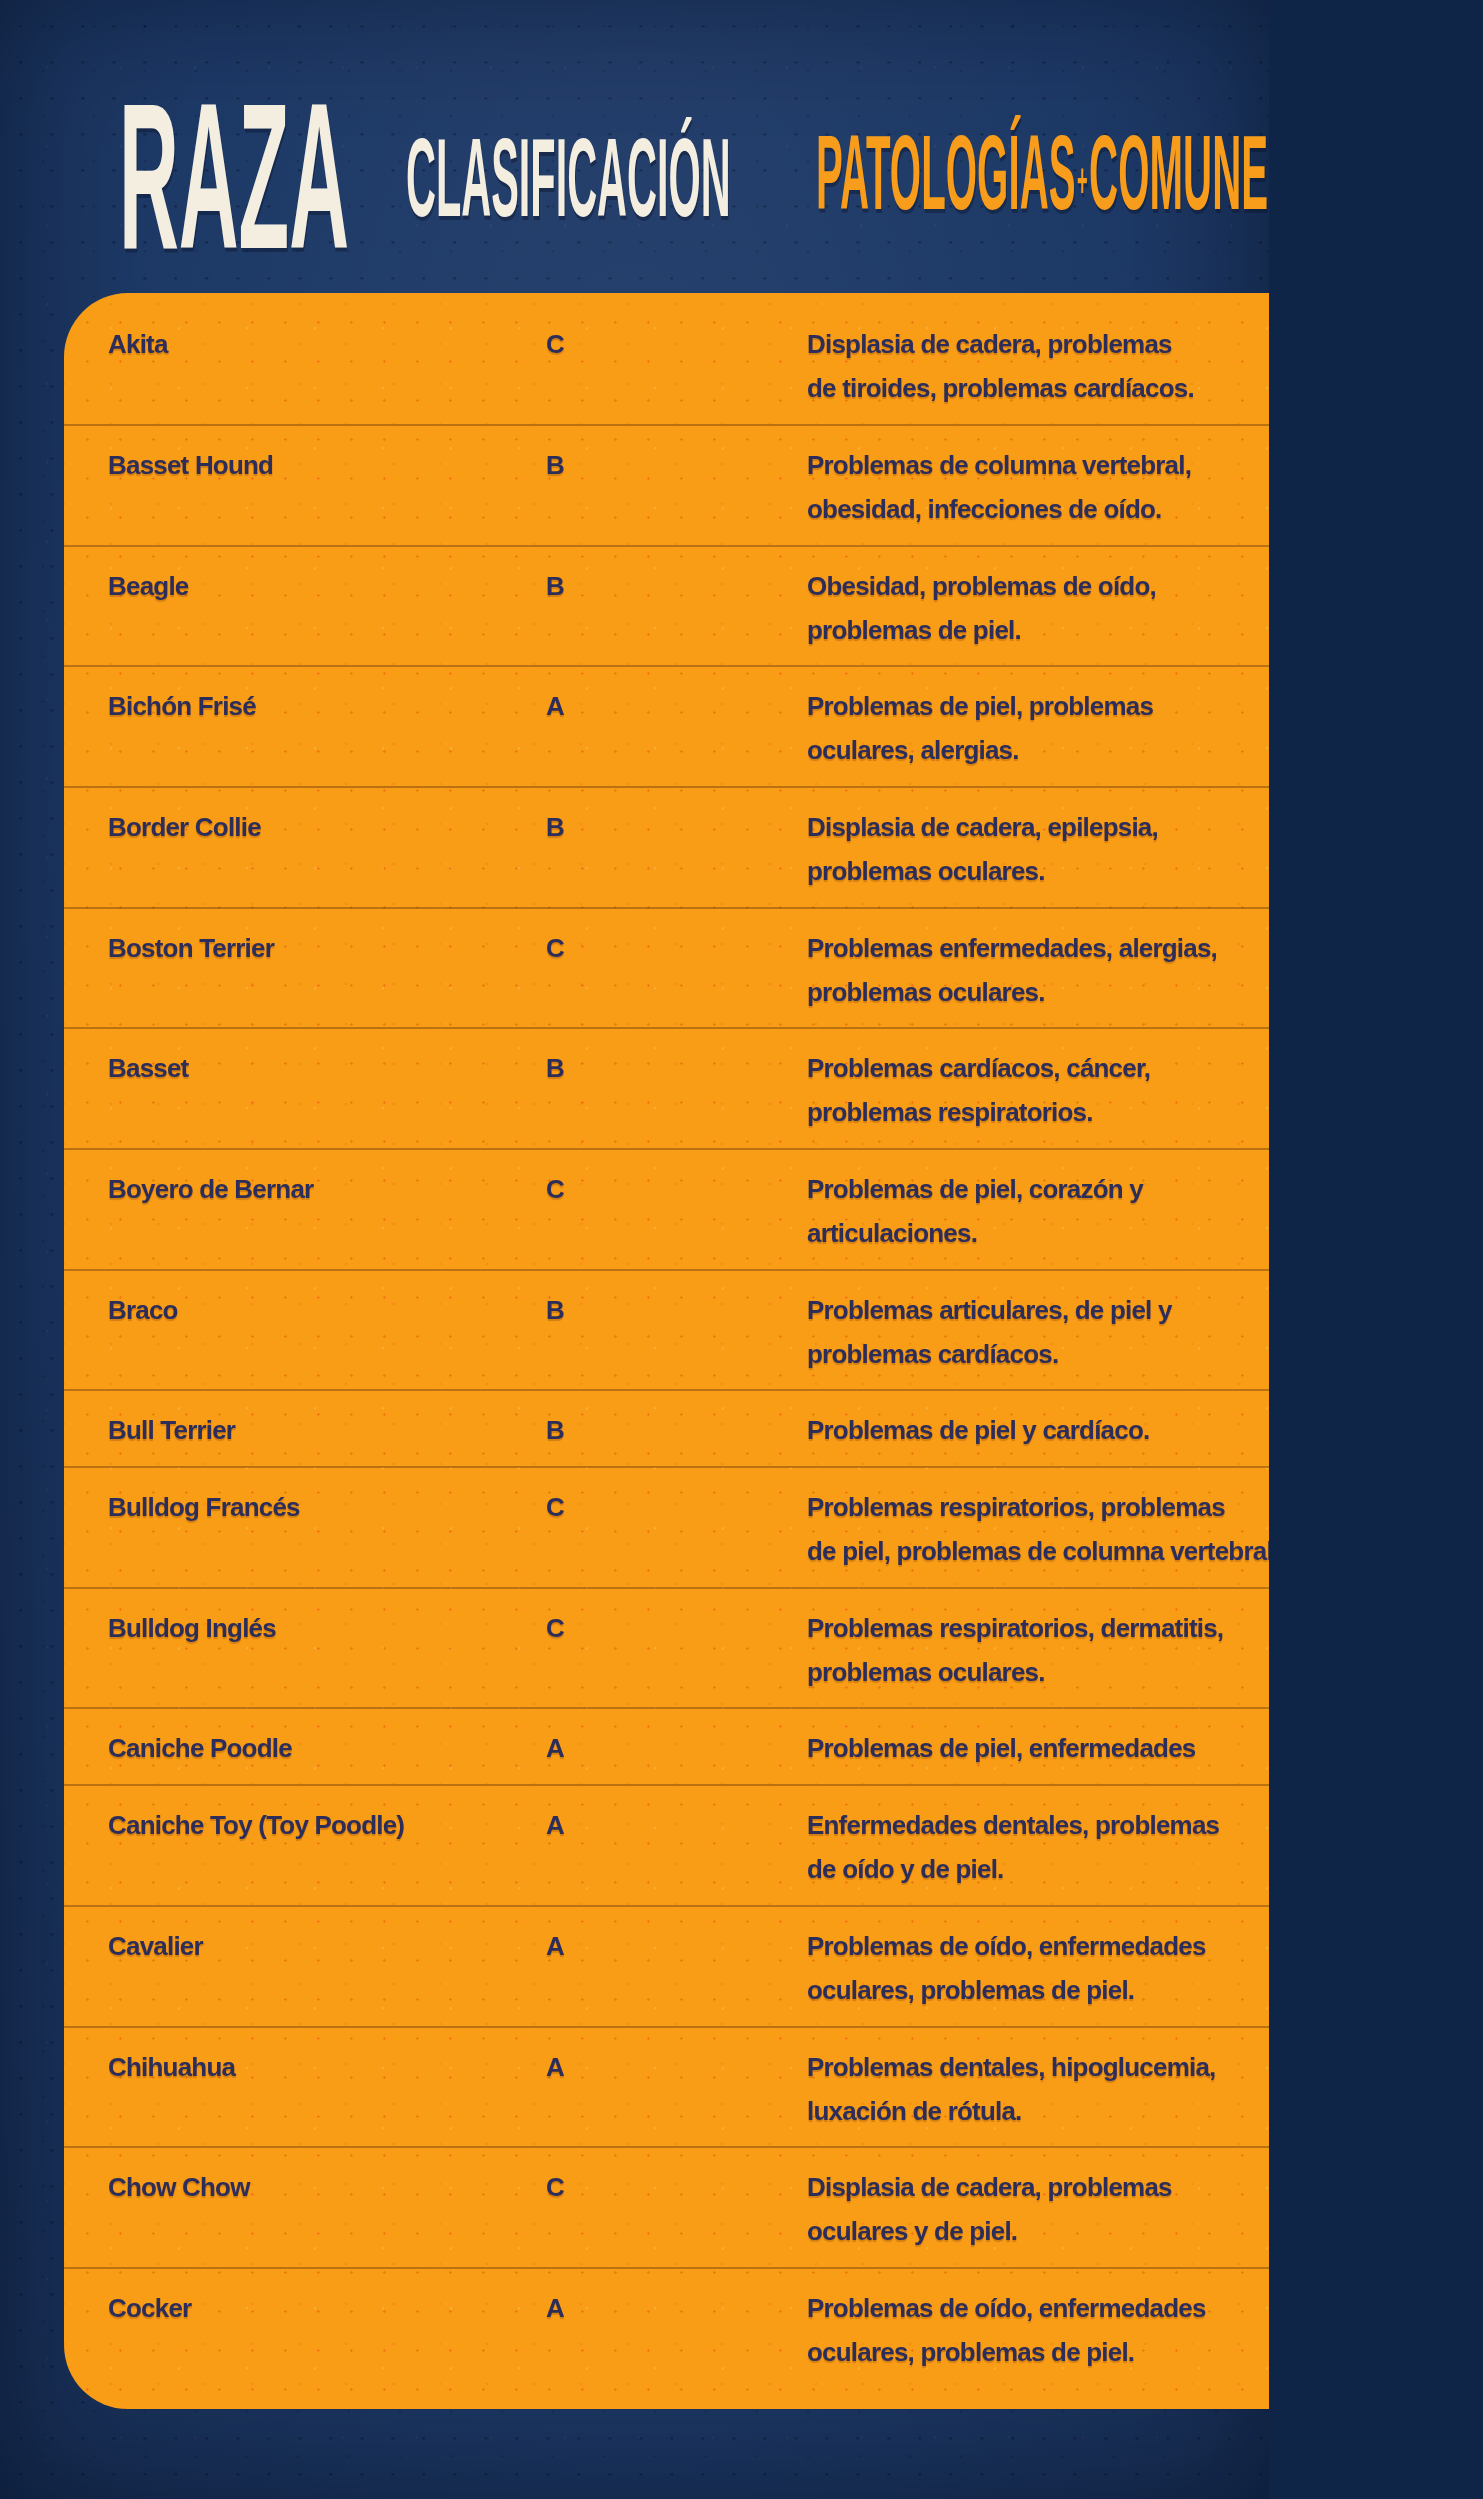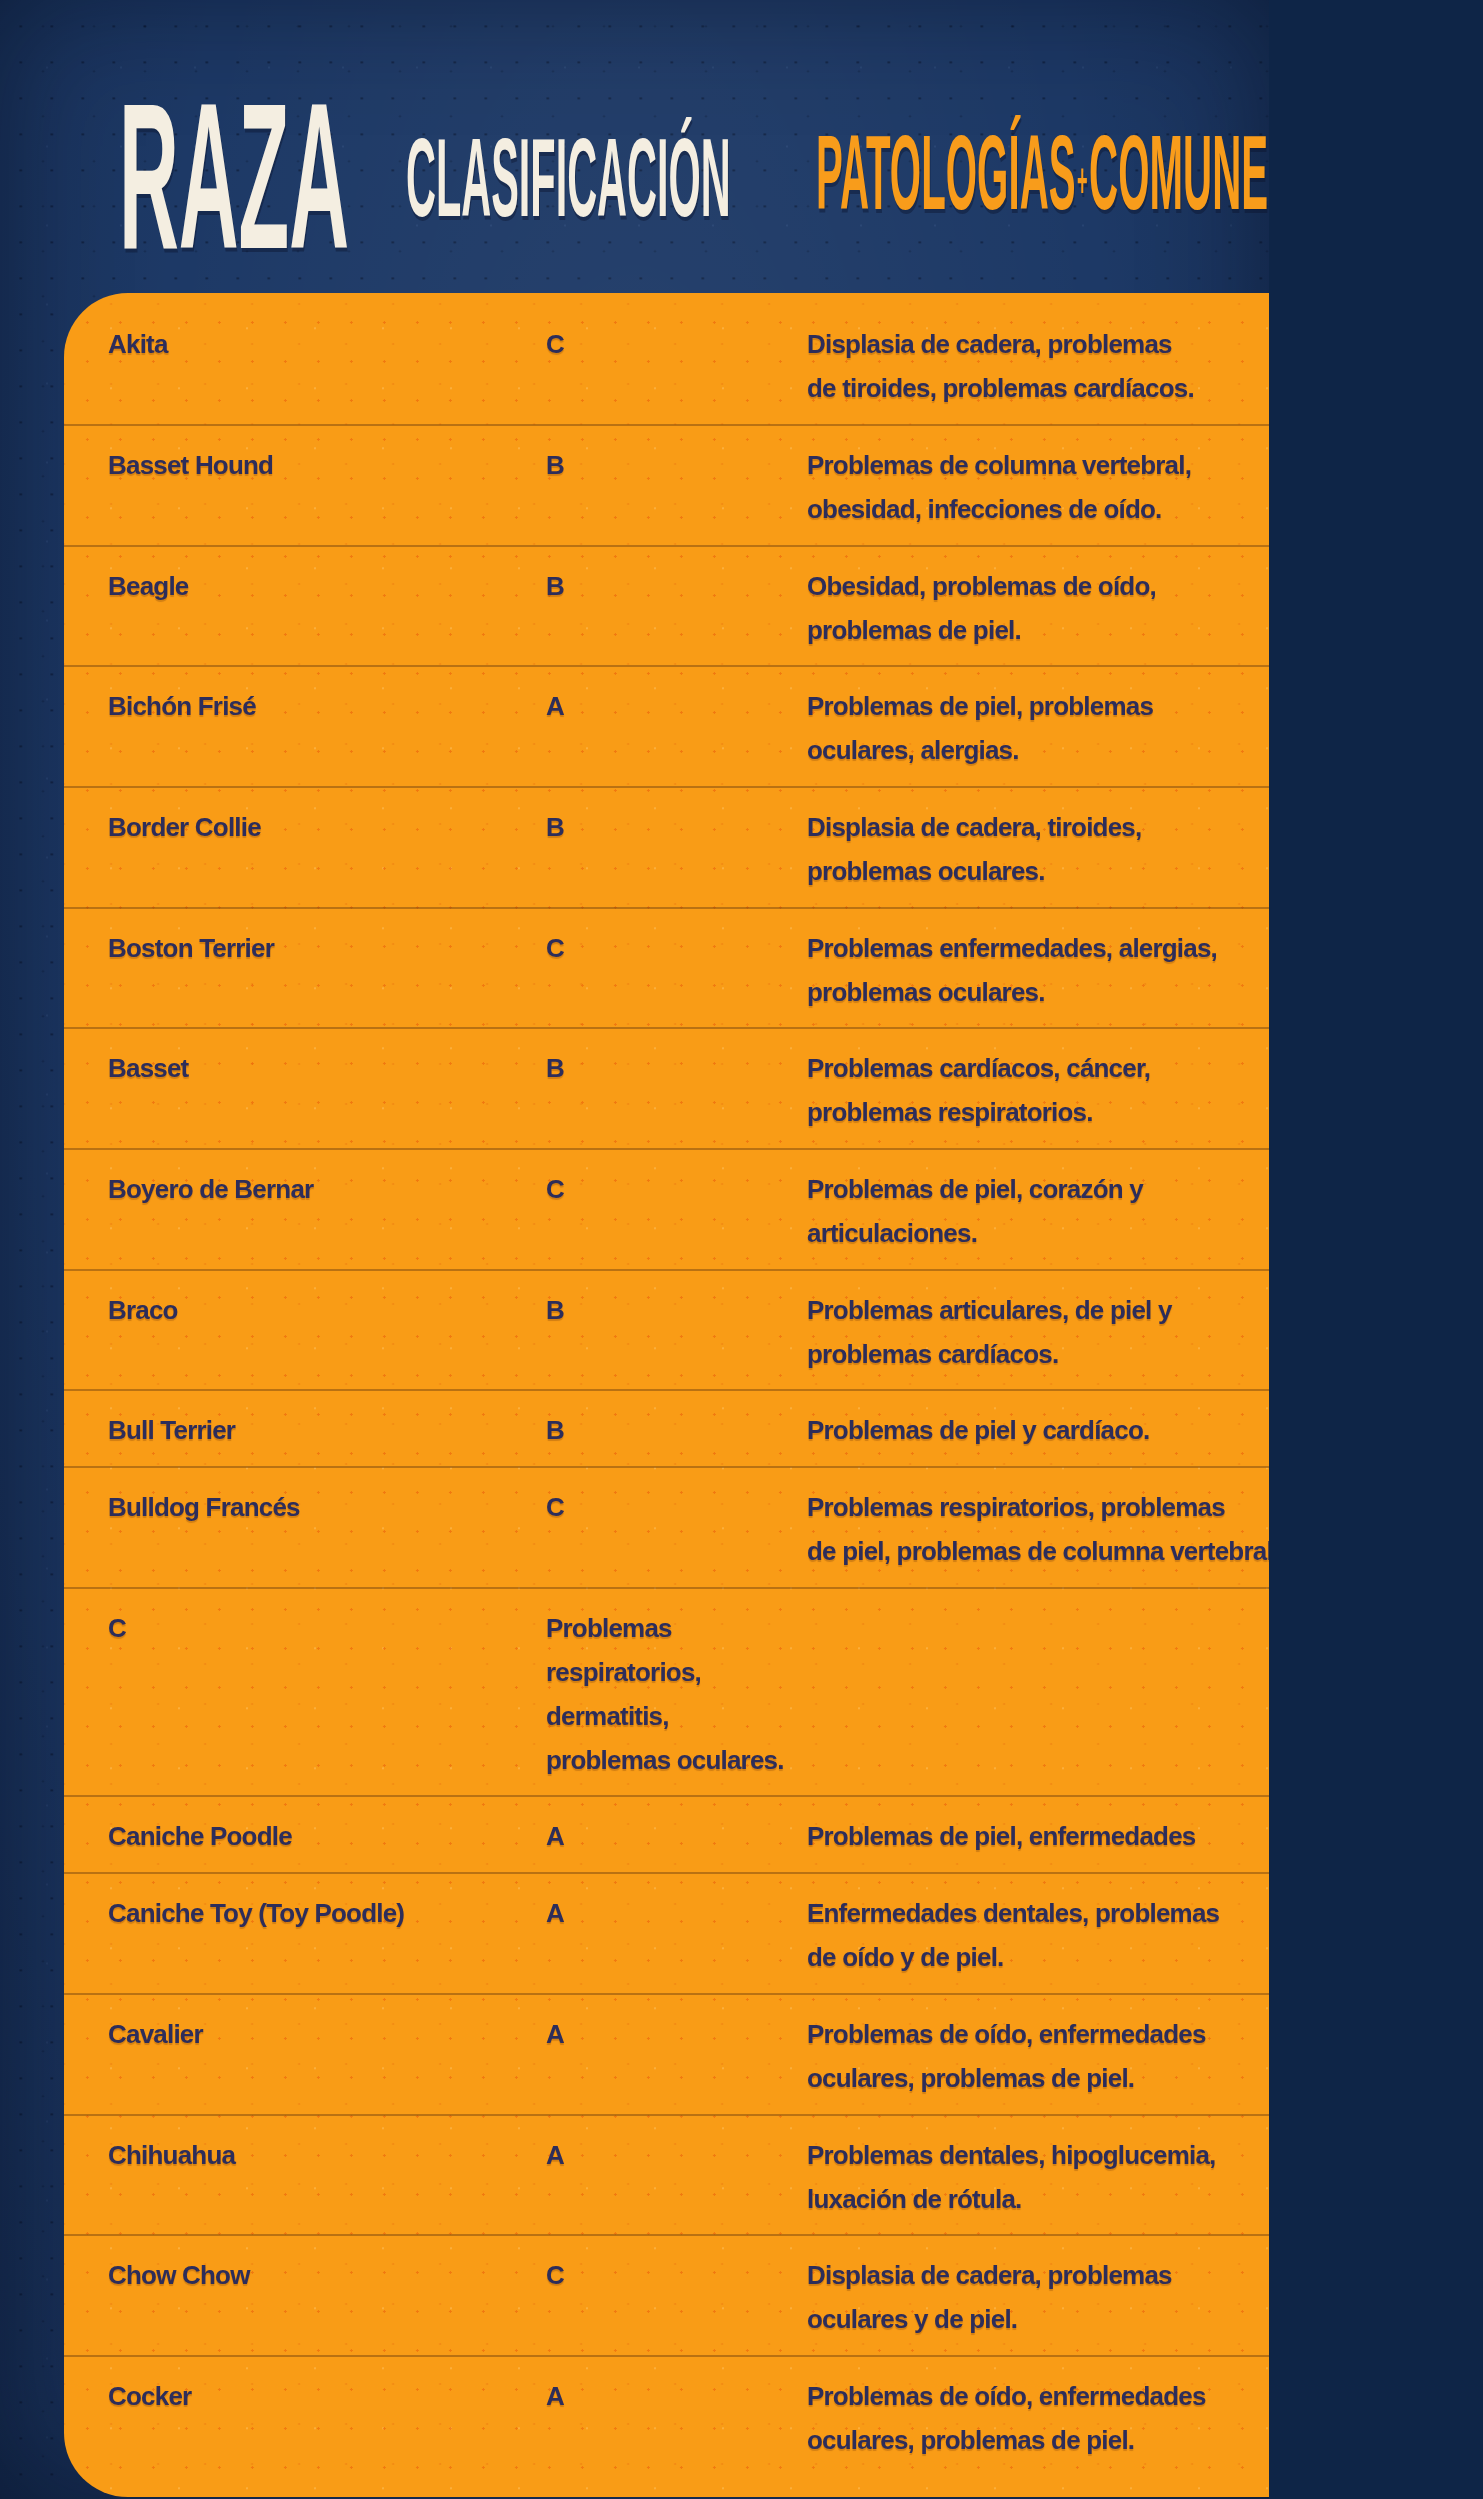--- a/index.html
+++ b/index.html
@@ -127,21 +127,21 @@
     <div class="cell">
           <div>Problemas de piel, problemas</div>
           <div>oculares, alergias.</div>
         </div>
   </div>
 
   <div class="row">
     <div class="cell">Border Collie</div>
     <div class="cell">B</div>
     <div class="cell">
-          <div>Displasia de cadera, tiroides,</div>
+          <div>Displasia de cadera, epilepsia,</div>
           <div>problemas oculares.</div>
         </div>
   </div>
 
   <div class="row">
     <div class="cell">Boston Terrier</div>
     <div class="cell">C</div>
     <div class="cell">
           <div>Problemas enfermedades, alergias,</div>
           <div>problemas oculares.</div>
@@ -186,20 +186,21 @@
   <div class="row">
     <div class="cell">Bulldog Francés</div>
     <div class="cell">C</div>
     <div class="cell">
           <div>Problemas respiratorios, problemas</div>
           <div>de piel, problemas de columna vertebral.</div>
         </div>
   </div>
 
   <div class="row">
+    <div class="cell">Bulldog Inglés</div>
     <div class="cell">C</div>
     <div class="cell">
           <div>Problemas respiratorios, dermatitis,</div>
           <div>problemas oculares.</div>
         </div>
   </div>
 
   <div class="row">
     <div class="cell">Caniche Poodle</div>
     <div class="cell">A</div>

